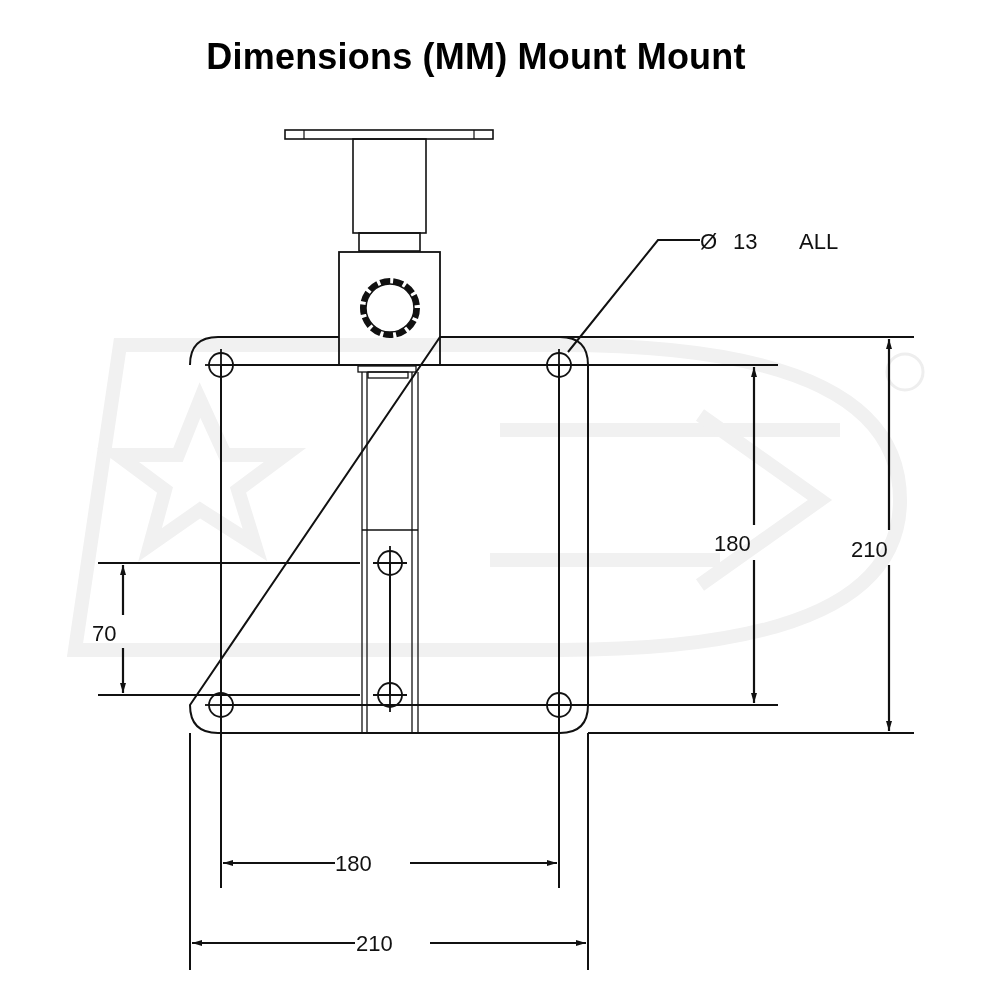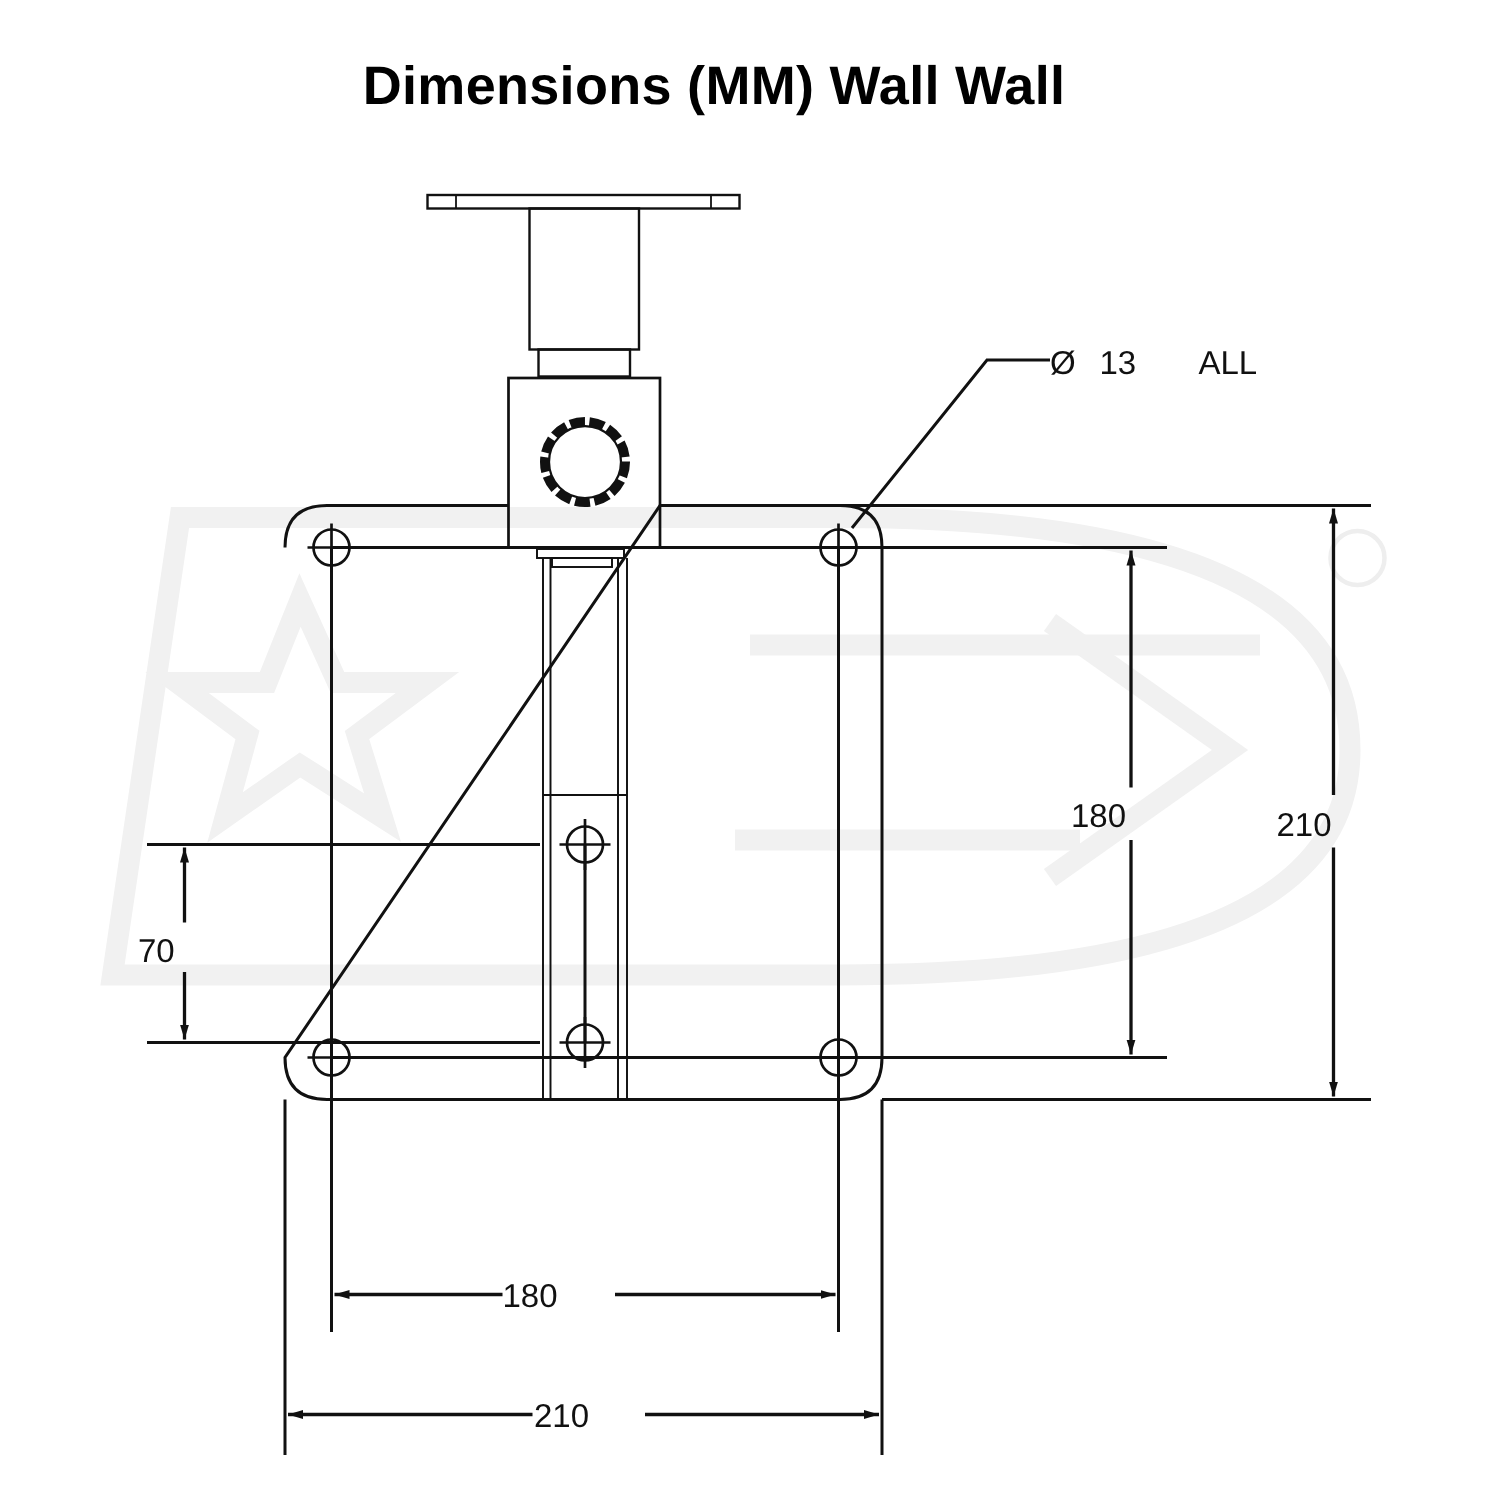--- a/index.html
+++ b/index.html
@@ -5,21 +5,21 @@
   html, body { margin:0; padding:0; background:#ffffff; }
   body { width:1000px; height:1000px; position:relative; overflow:hidden; font-family:"Liberation Sans", sans-serif; }
   .title { position:absolute; left:0; top:36px; width:952px; text-align:center; font-family:"Liberation Sans", sans-serif; font-weight:bold; font-size:36px; color:#000; letter-spacing:0.2px; }
   svg.drawing { position:absolute; left:0; top:0; }
   .dim { font-family:"Liberation Sans", sans-serif; font-size:22px; fill:#111; transform-origin:center; }
   .watermark { fill:none; stroke:#f1f1f1; stroke-width:14; }
 </style>
 </head>
 <body>
 
-<div class="title">Dimensions (MM) Wall Wall</div>
+<div class="title">Dimensions (MM) Mount Mount</div>
 
 <svg class="drawing" width="1000" height="1000" viewBox="0 0 1000 1000">
   <defs>
     <marker id="arr" viewBox="0 0 10 10" refX="10" refY="5" markerWidth="10" markerHeight="10" orient="auto-start-reverse" markerUnits="userSpaceOnUse">
       <path d="M0,2 L10,5 L0,8 z" fill="#111"></path>
     </marker>
   </defs>
 
   <g>
     <path class="watermark" d="M120,345 L560,345 Q900,345 900,500 Q900,650 560,650 L75,650 Z"></path>

